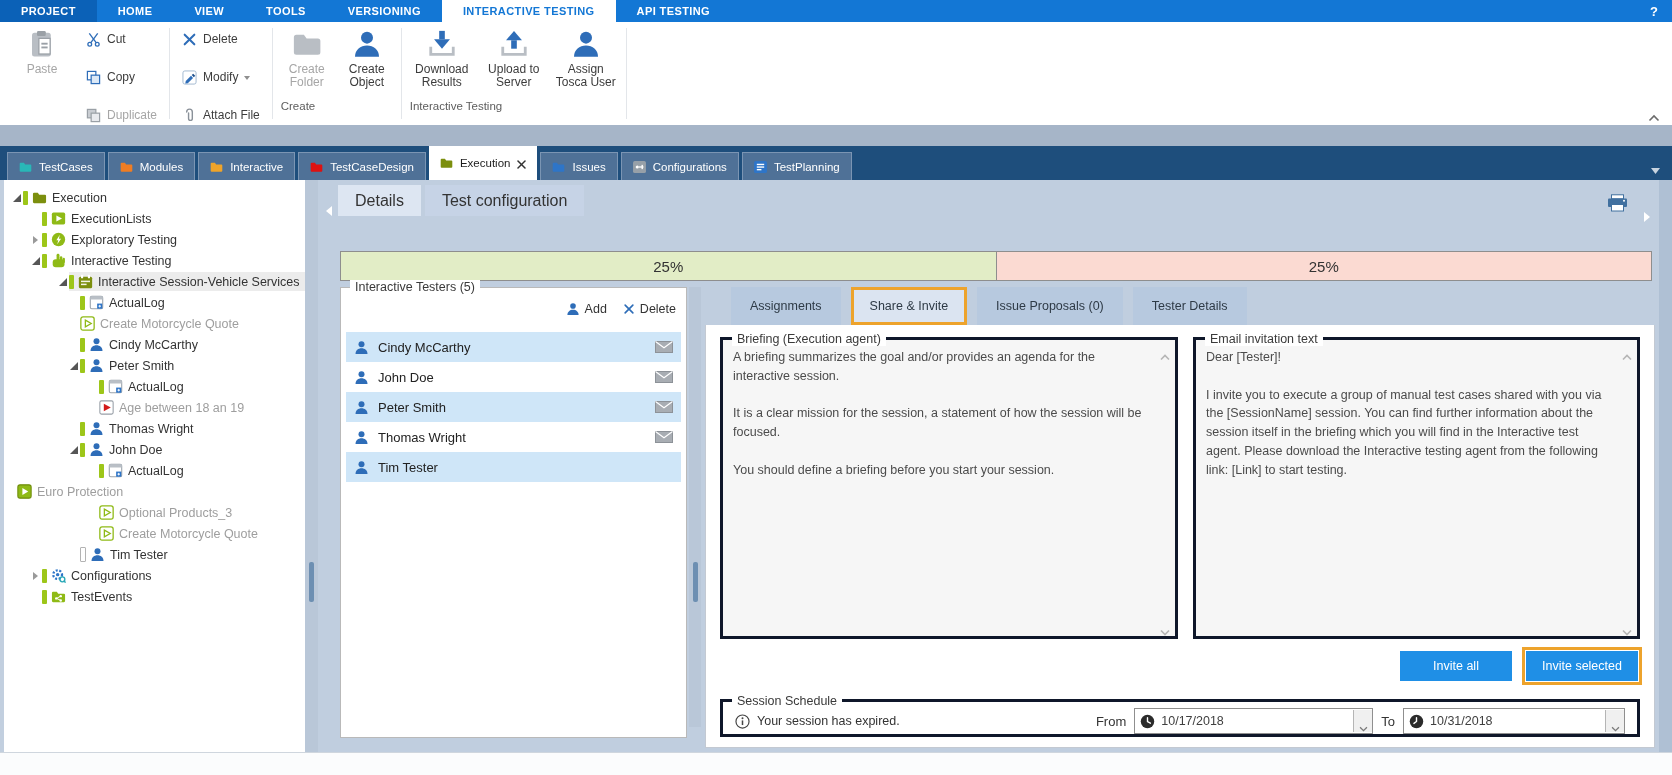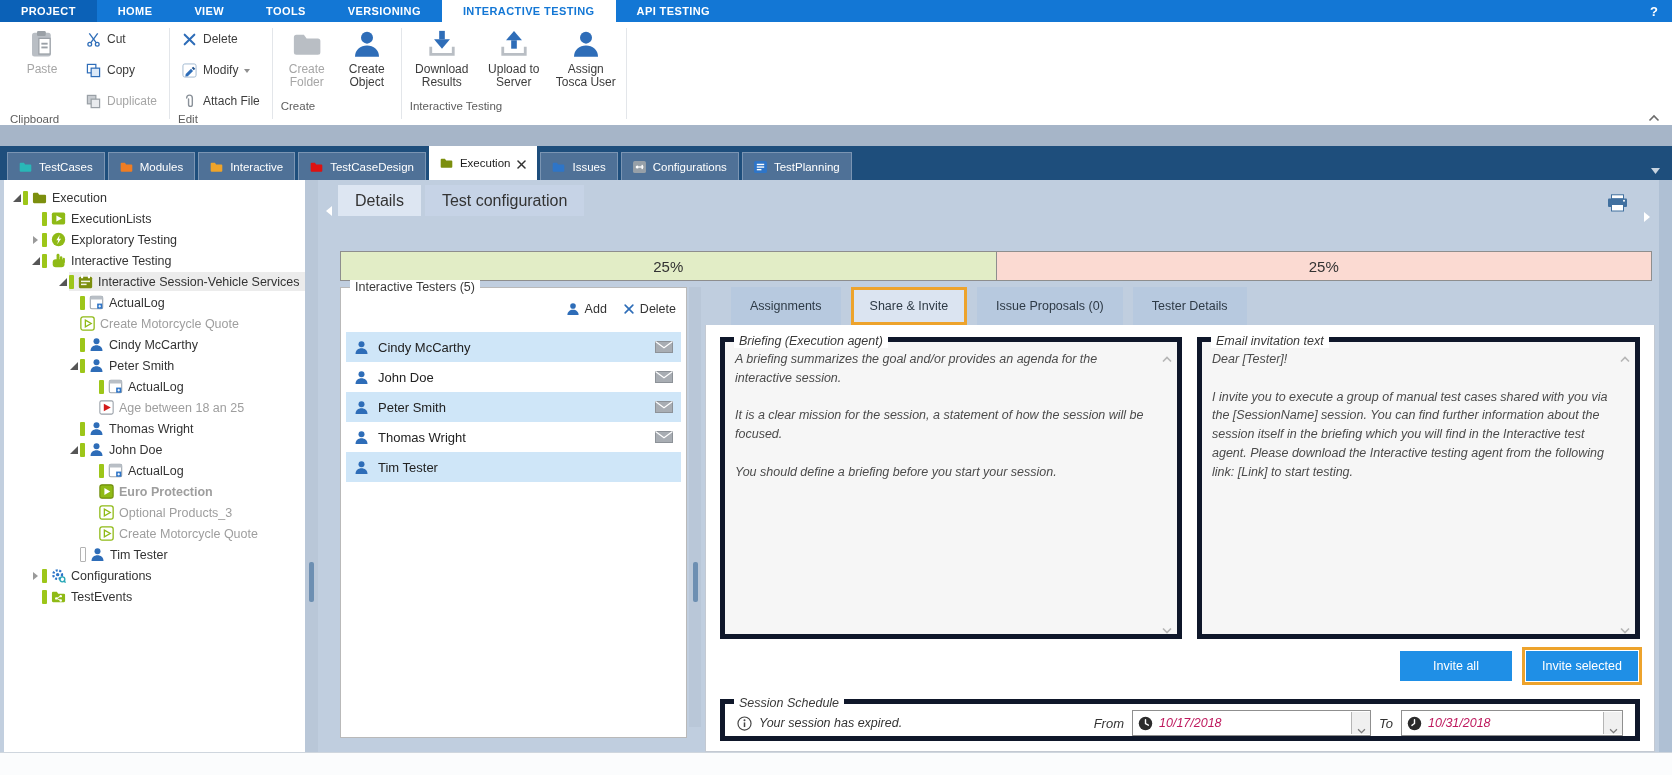--- a/index.html
+++ b/index.html
@@ -19,21 +19,21 @@
   
   .ribbon{left:0;right:0;top:22px;height:103px;background:#fff;display:flex;align-items:stretch;padding-left:4px;}
   .rgroup{display:flex;flex-direction:column;padding:5px 6px 1px 6px;}
   .rg-content{display:flex;align-items:flex-start;gap:8px;flex:1;}
   .rg-label{margin-top:auto;text-align:left;font-size:11.5px;color:#5d5d5d;padding:2px 0 12px;}
   .rsep{width:1px;background:#e3e6ea;margin:6px 2px;}
   .rbtn{cursor:default;}
   .rbtn.large{width:64px;display:flex;flex-direction:column;align-items:center;text-align:center;
               font-size:12px;color:#3c3c3c;line-height:1.12;padding-top:2px;}
   .rbtn.large .ricon{width:30px;height:30px;margin-bottom:4px;display:block;}
-  .rcol{display:flex;flex-direction:column;justify-content:flex-start;gap:11px;padding-top:2px;}
+  .rcol{display:flex;flex-direction:column;justify-content:flex-start;gap:18px;padding-top:2px;}
   .rbtn.small{height:20px;display:flex;align-items:center;gap:6px;font-size:12px;color:#3c3c3c;padding:0 4px;}
   .rbtn.small .ricon{width:15px;height:15px;display:block;flex:none;}
   .rbtn.disabled{color:#a6a6a6;}
   .caret-down{width:0;height:0;border:3.5px solid transparent;border-top:4.5px solid #8f8f8f;margin-top:4px;}
   .ribbon-collapse{right:12px;top:108px;width:12px;height:8px;}
 
   
   .band{left:0;right:0;top:125px;height:21px;background:#a6b5c8;}
   .tabstrip{left:0;right:0;top:146px;height:34px;background:#1e4e7c;display:flex;align-items:flex-end;padding-left:7px;}
   .doc-tab{height:27px;display:flex;align-items:center;gap:7px;padding:0 11px;margin-right:3px;
@@ -90,38 +90,38 @@
   .vsplit2{left:371px;width:12px;top:107px;bottom:26px;background:#b9c7d8;}
   .vsplit2 .grip{position:absolute;left:3.5px;top:275px;width:5px;height:40px;background:#6d8fb2;border-radius:2px;}
 
   .share-col{left:387px;right:17px;top:107px;bottom:26px;display:flex;flex-direction:column;}
   .share-tabs{height:38px;flex:none;display:flex;gap:10px;padding-left:26px;align-items:stretch;}
   .stab{display:flex;align-items:center;padding:0 19px;font-size:12.5px;color:#2e3a46;background:#b7c9df;cursor:default;}
   .stab.active{background:#dbe4f1;}
   .stab.highlight{border:3px solid #eda32c;padding:0 16px;}
   .share-body{flex:1;background:#fff;border:1px solid #c3c9d2;border-top:none;padding:12px 14px 10px;display:flex;flex-direction:column;position:relative;}
   .boxes-row{display:flex;gap:15px;height:302px;flex:none;}
-  .gbox{position:relative;border:5px solid #0f172a;background:#f6f6f6;font-style:italic;}
+  .gbox{position:relative;border:3px solid #0f172a;background:#f6f6f6;}
   .gbox .legend{background:#fff;}
   .gbox.briefing{width:452px;flex:none;}
   .gbox.email{flex:1;}
   .box-text{white-space:pre-wrap;font-size:12.5px;color:#4b4b4b;line-height:1.5;padding:8px 26px 6px 10px;}
   .scroll-up{position:absolute;top:7px;right:5px;width:10px;height:7px;}
   .scroll-dn{position:absolute;bottom:7px;right:5px;width:10px;height:7px;}
 
   .buttons-row{display:flex;justify-content:flex-end;gap:14px;margin:12px 2px 4px;flex:none;}
   .btn{height:30px;min-width:112px;background:#1f8fe6;color:#fff;font-size:12.5px;display:flex;align-items:center;justify-content:center;border:none;cursor:default;padding:0 14px;}
   .btn.highlight{outline:3px solid #eda32c;outline-offset:1px;}
 
   .gbox.schedule{margin-top:14px;flex:1;background:#fff;display:flex;align-items:center;padding:6px 12px 0;gap:8px;}
   .sched-status{display:flex;align-items:center;gap:7px;font-size:12.5px;color:#333;}
   .sched-right{margin-left:auto;display:flex;align-items:center;gap:8px;}
   .sched-label{font-size:13px;color:#333;}
   .combo{height:24px;background:#fff;border:1px solid #8f8f8f;display:flex;align-items:center;padding-left:5px;gap:6px;}
-  .combo .cval{font-size:12.5px;color:#be185d;}
+  .combo .cval{font-size:12.5px;color:#404040;}
   .combo .carrow{margin-left:auto;width:18px;height:22px;background:#f0f0f0;border-left:1px solid #b5b5b5;display:flex;align-items:center;justify-content:center;}
   .combo.from{width:232px;}
   .combo.to{width:215px;}
   .clock{width:15px;height:15px;flex:none;display:block;}
   .info{width:15px;height:15px;flex:none;display:block;}
   .chev{width:9px;height:6px;display:block;}
 </style>
 </head>
 <body>
 
@@ -499,21 +499,21 @@
             <span class="tlabel">ActualLog</span>
           </span>
         </div>
         <div class="tree-row muted" style="padding-left: 82px;">
           <span class="tw"></span>
           <span class="twrap">
             <span class="ti" style="width: 15px; height: 15px; display: block; flex: 0 0 auto;"><svg viewBox="0 0 14 14" width="100%" height="100%">
                 <rect x="0.8" y="0.8" width="12.4" height="12.4" rx="1.5" fill="#fff" stroke="#99a0a8"></rect>
                 <polygon points="4.5,3.5 11,7 4.5,10.5" fill="#d21a1a"></polygon>
               </svg></span>
-            <span class="tlabel">Age between 18 an 25</span>
+            <span class="tlabel">Age between 18 an 19</span>
           </span>
         </div>
         <div class="tree-row" style="padding-left: 63px;">
           <span class="tw"></span>
           <span class="twrap">
             <span class="tbar"></span>
             <span class="ti" style="width: 15px; height: 15px; display: block; flex: 0 0 auto;"><svg viewBox="0 0 16 16" width="100%" height="100%">
                 <circle cx="8" cy="4.6" r="3.2" fill="#2e6db8"></circle>
                 <path d="M1.6 14.8c0-3.7 2.9-6 6.4-6s6.4 2.3 6.4 6z" fill="#2e6db8"></path>
               </svg></span>
@@ -539,21 +539,21 @@
             <span class="tbar"></span>
             <span class="ti" style="width: 15px; height: 15px; display: block; flex: 0 0 auto;"><svg viewBox="0 0 14 14" width="100%" height="100%">
                 <rect x="1.2" y="1.2" width="11.6" height="11.6" rx="1.4" fill="#fff" stroke="#9aa2aa"></rect>
                 <rect x="1.2" y="1.2" width="11.6" height="3" fill="#b9bfc6"></rect>
                 <rect x="7.6" y="8" width="4.8" height="4.8" fill="#2e75c8"></rect>
                 <path d="M8.8 10.4h2.4M10 9.2v2.4" stroke="#fff" stroke-width="0.9"></path>
               </svg></span>
             <span class="tlabel">ActualLog</span>
           </span>
         </div>
-        <div class="tree-row muted" style="padding-left: 82px; font-weight: bold;">
+        <div class="tree-row muted" style="">
           <span class="tw"></span>
           <span class="twrap">
             <span class="ti" style="width: 15px; height: 15px; display: block; flex: 0 0 auto;"><svg viewBox="0 0 14 14" width="100%" height="100%">
                 <rect x="0.8" y="0.8" width="12.4" height="12.4" rx="2" fill="#8fba16" stroke="#6f8c0a"></rect>
                 <polygon points="5,3.8 10.5,7 5,10.2" fill="#fff"></polygon>
               </svg></span>
             <span class="tlabel">Euro Protection</span>
           </span>
         </div>
         <div class="tree-row muted" style="padding-left: 82px;">

